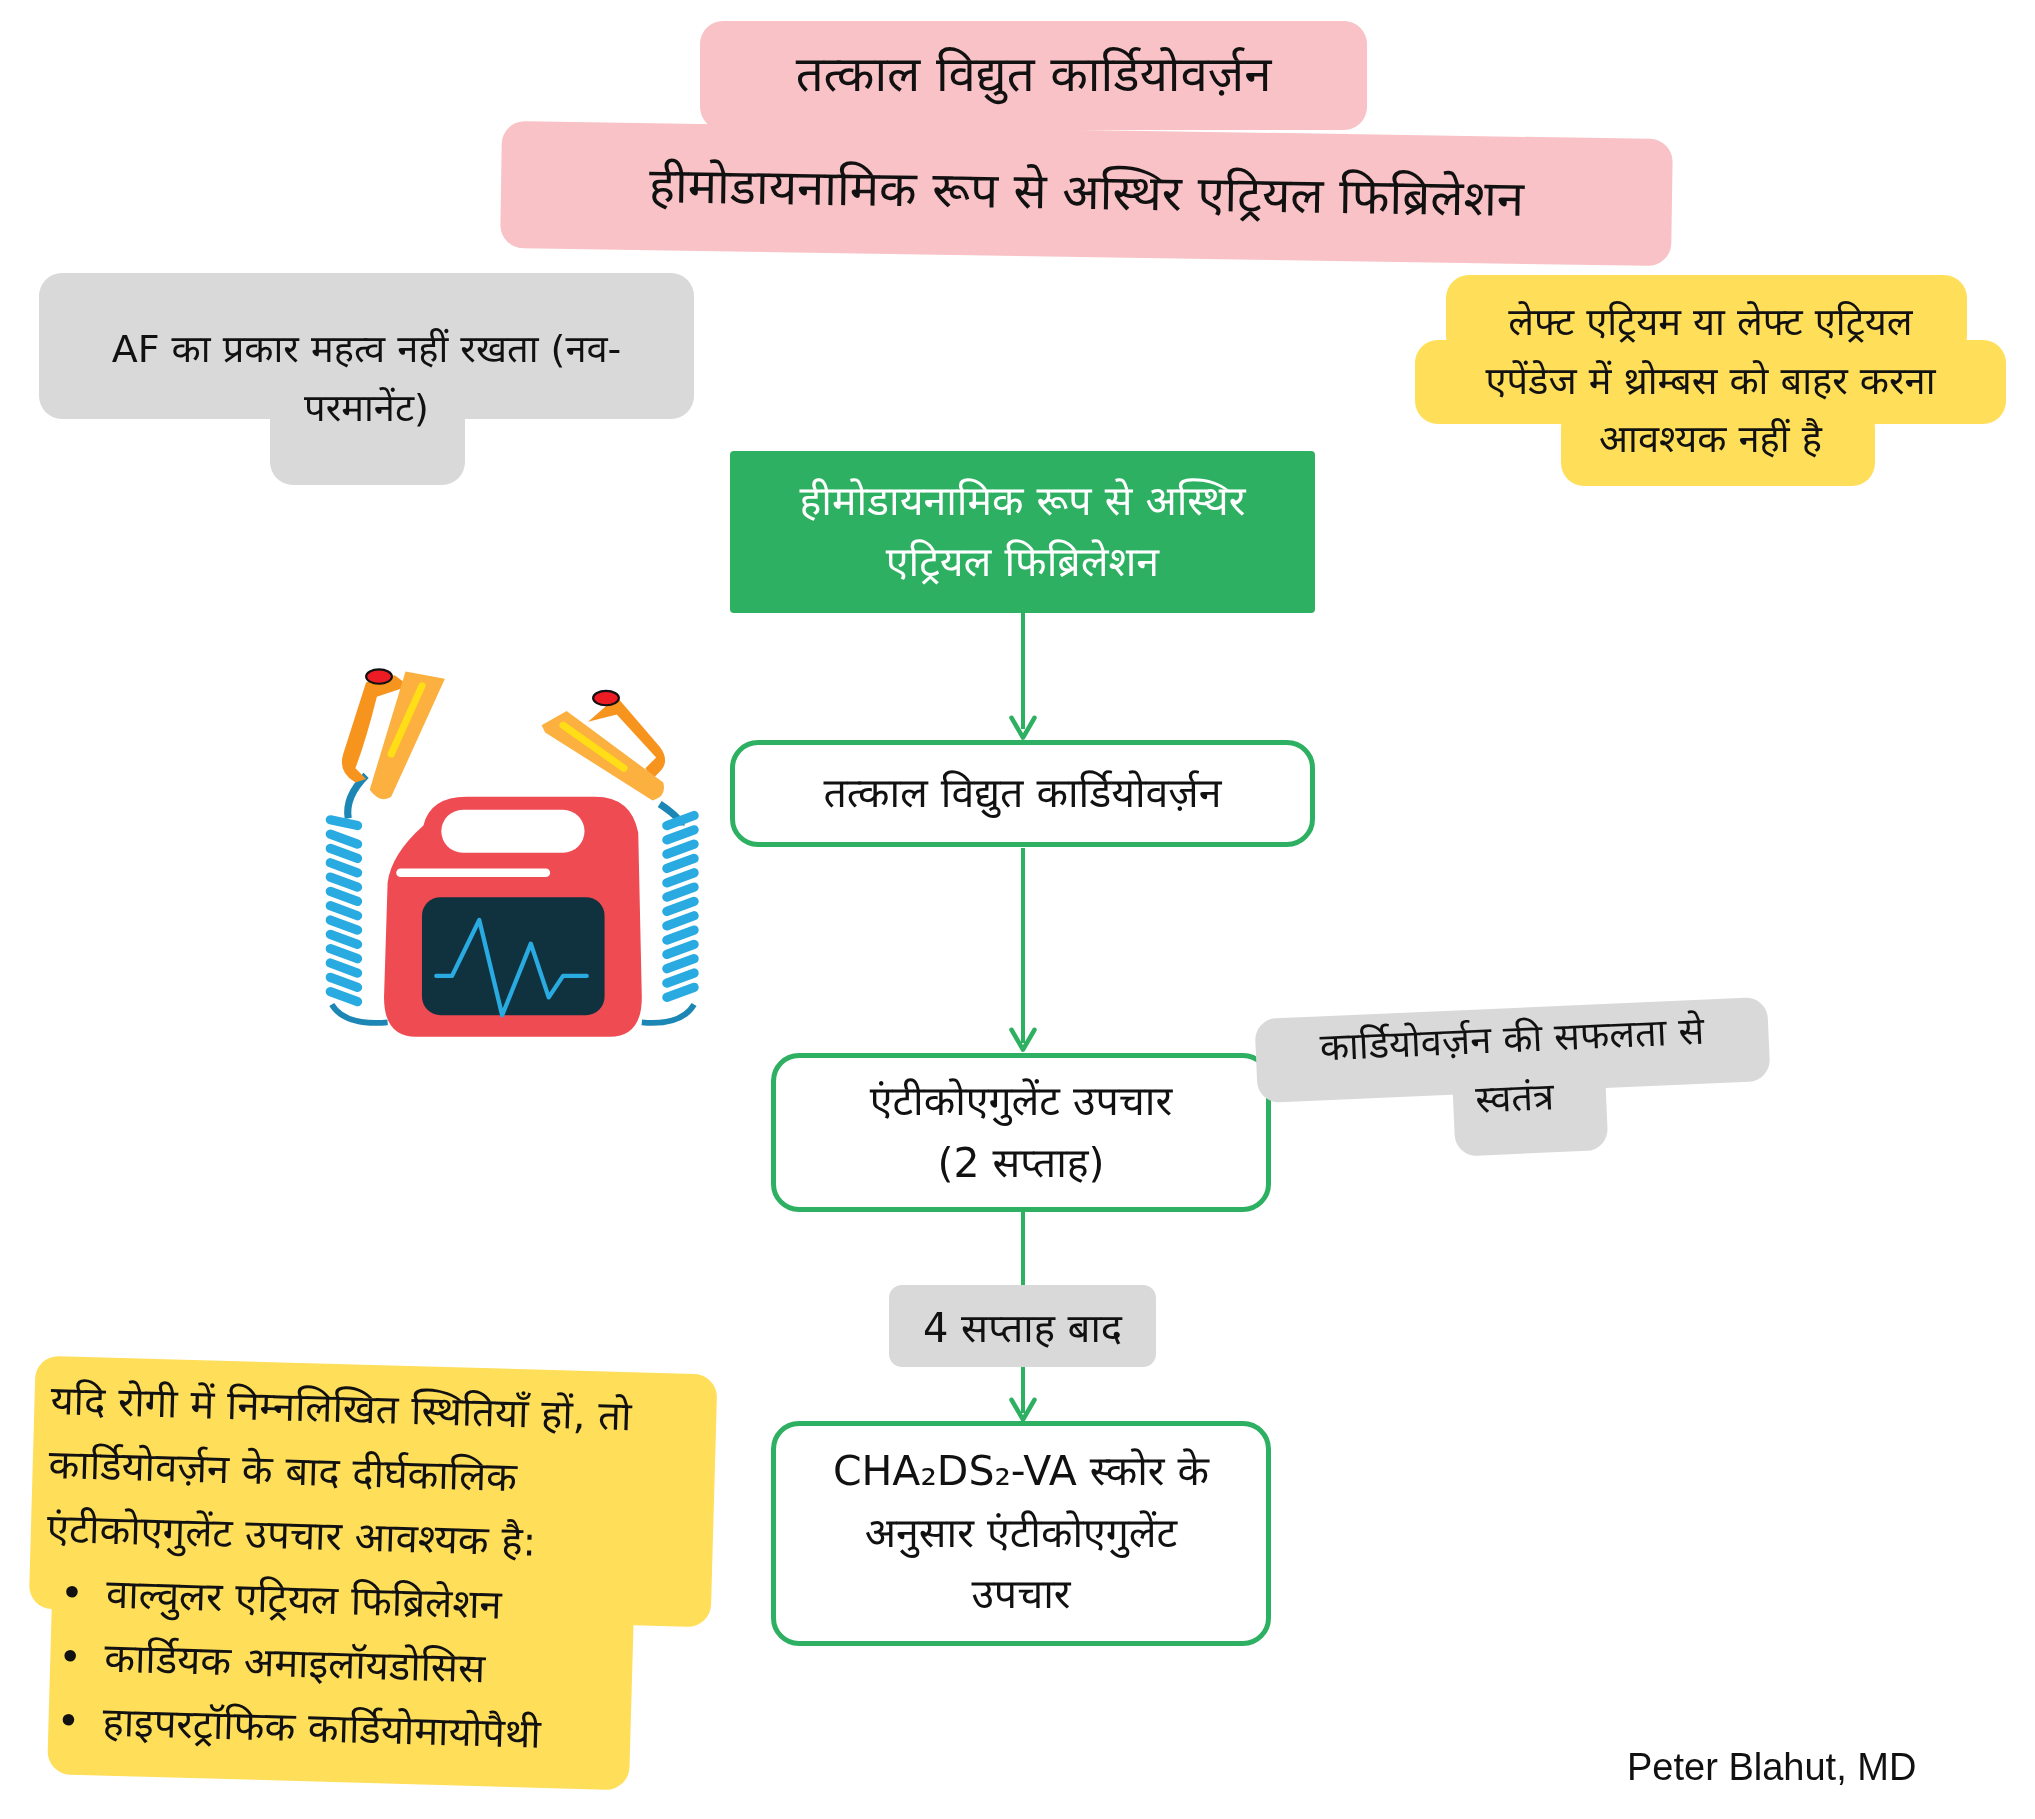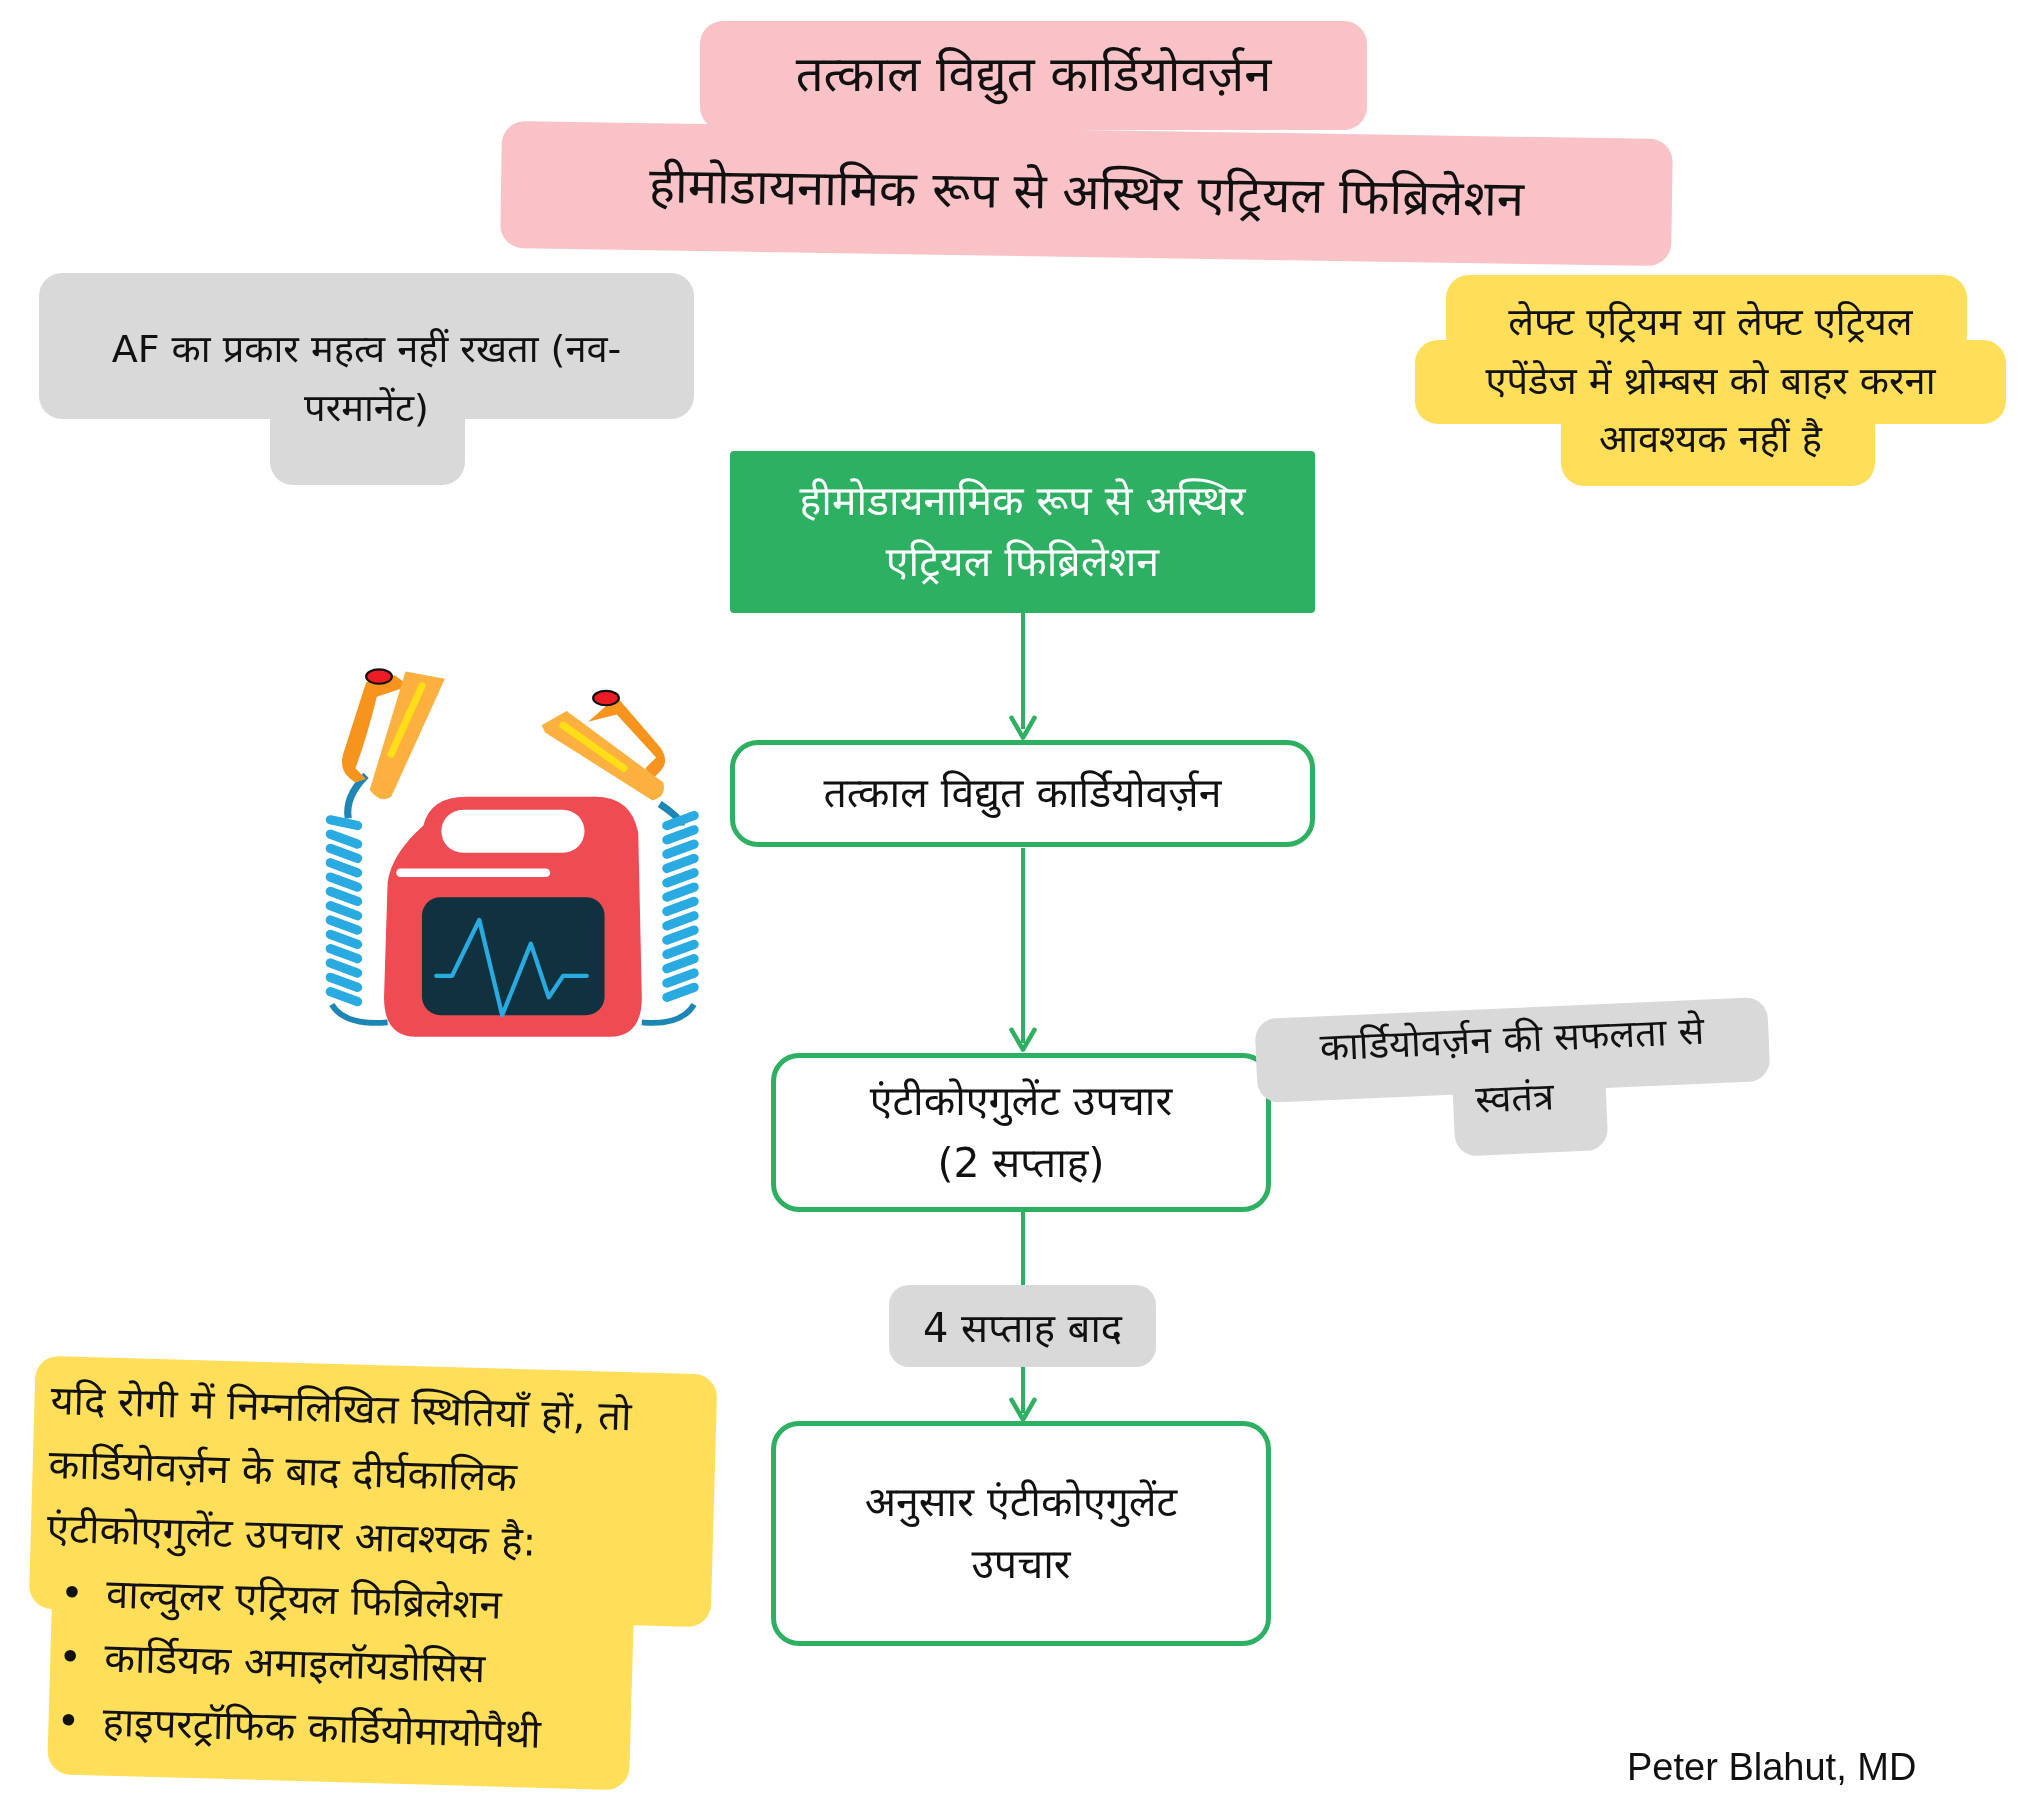--- a/index.html
+++ b/index.html
@@ -30,21 +30,21 @@
   .flow-box { border: 5.4px solid #2eb062; border-radius: 28px; background: #ffffff; font-size: 41px; line-height: 1.5; color: #111; }
   #box-start { left: 730px; top: 451px; width: 585px; height: 162px; background: #2eb062; border: none; color: #ffffff; border-radius: 4px; }
   #box-cardio { left: 730px; top: 740px; width: 585px; height: 107px; }
   #box-anticoag { left: 771px; top: 1053px; width: 500px; height: 159px; }
   #box-score { left: 771px; top: 1421px; width: 500px; height: 225px; }
 
   #side-note { left: 1257px; top: 993px; width: 513px; height: 161px; transform: rotate(-2.5deg); }
   #side-note .bg1 { position:absolute; left:0; top:15.3px; width:513px; height:84px; border-radius:21.5px; }
   #side-note .bg2 { position:absolute; left:195px; top:77px; width:153px; height:84px; border-radius:21.5px; }
 
-  #weeks-label { left: 889px; top: 1285px; width: 267px; height: 82px; border-radius: 20px; font-size: 40px; }
+  #weeks-label { left: 889px; top: 1285px; width: 267px; height: 82px; border-radius: 13px; font-size: 40px; }
 
   #bottom-note { left: 15.3px; top: 1350px; width: 712px; height: 434px; transform: rotate(1.6deg); }
   #bottom-note .bg1 { position:absolute; left:15.3px; top:15.3px; width:682px; height:253px; border-radius:23px; }
   #bottom-note .bg2 { position:absolute; left:38px; top:230px; width:582px; height:203px; border-radius:23px; }
   #bottom-note .textlayer { padding: 27px 23px 0 31px; font-size: 40px; line-height: 1.6; text-align: left; }
   #bottom-note ul { margin: 0; padding-left: 61px; list-style: none; }
   #bottom-note li { position: relative; }
   #bottom-note li .bullet { position: absolute; left: -46px; top: 0; }
 
   #author { left: 1627px; top: 1746px; width: 368px; height: 46px; font-size: 38px; font-family: "Liberation Sans", sans-serif; color: #111; text-align: left; white-space: nowrap; }
@@ -111,20 +111,21 @@
 <div id="box-anticoag" class="abs flow-box center-text">
   <span>एंटीकोएगुलेंट उपचार</span>
   <span>(2 सप्ताह)</span>
 </div>
 
 <div id="weeks-label" class="abs gray-bg center-text">
   <span>4 सप्ताह बाद</span>
 </div>
 
 <div id="box-score" class="abs flow-box center-text">
+  <span>CHA₂DS₂-VA स्कोर के</span>
   <span>अनुसार एंटीकोएगुलेंट</span>
   <span>उपचार</span>
 </div>
 
 <div id="side-note" class="abs callout">
   <div class="bg1 gray-bg"></div>
   <div class="bg2 gray-bg"></div>
   <div class="textlayer center-text" style="justify-content:flex-start; padding-top:17px;">
     <span>कार्डियोवर्ज़न की सफलता से</span>
     <span>स्वतंत्र</span>

